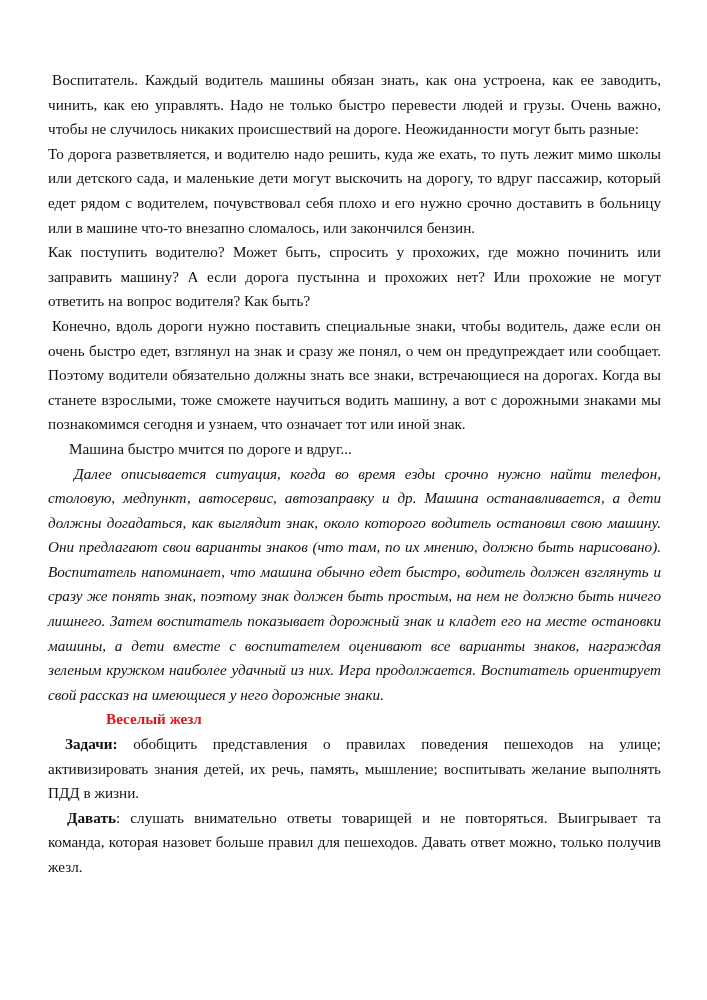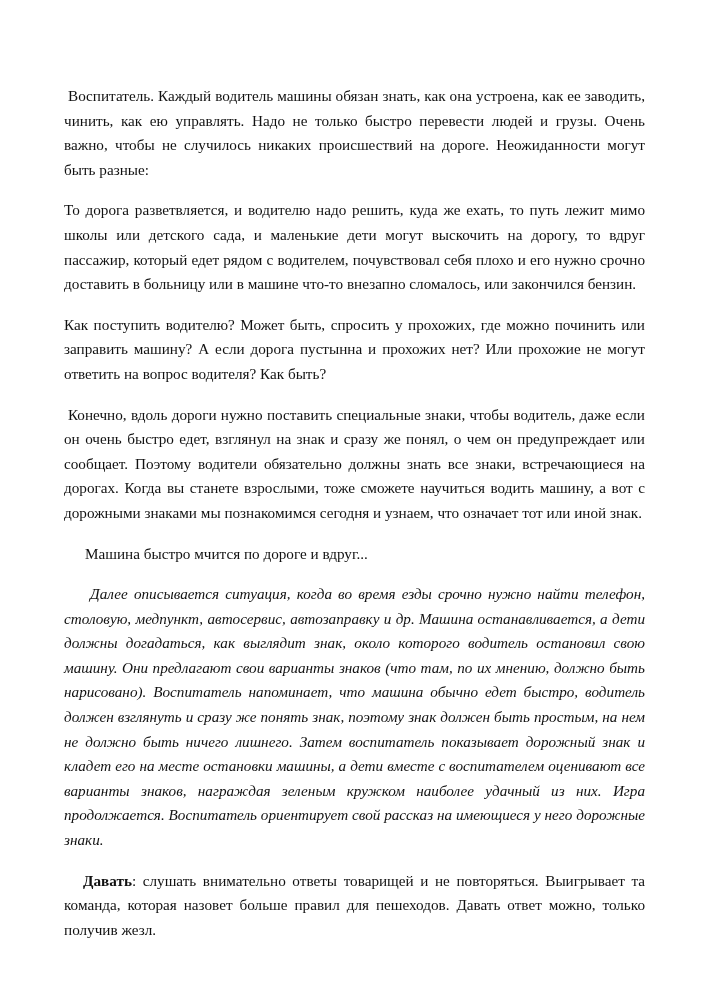--- a/index.html
+++ b/index.html
@@ -2,21 +2,21 @@
 <html><head>
   <meta charset="utf-8">
   <style>
     html, body { margin: 0; padding: 0; background: #ffffff; }
     body { width: 707px; height: 1000px; position: relative; overflow: hidden; }
     .page {
       position: absolute; left: 48px; top: 68px; width: 613px;
       font-family: "Liberation Serif", serif; font-size: 15.2px; line-height: 24.6px;
       color: #111111; text-align: justify;
     }
-    .page p { margin: 16px; }
+    .page p { margin: 0; }
     .i1 { text-indent: 4px; }
     .i2 { text-indent: 21px; }
     .i3 { text-indent: 26px; font-style: italic; }
     .i4 { text-indent: 19px; }
     .i5 { text-indent: 17px; }
     .heading {
       color: #e0161b; font-weight: bold; margin: 0; padding-left: 58px;
       margin-top: 28px; margin-bottom: 30px; text-align: left;
     }
     .b { font-weight: bold; }
@@ -25,16 +25,18 @@
 <body>
 
 <div class="page">
   <p class="i1"> Воспитатель. Каждый водитель машины обязан знать, как она устроена, как ее заводить, чинить, как ею управлять. Надо не только быстро перевести людей и грузы. Очень важно, чтобы не случилось никаких происшествий на дороге. Неожиданности могут быть разные:</p>
   <p>То дорога разветвляется, и водителю надо решить, куда же ехать, то путь лежит мимо школы или детского сада, и маленькие дети могут выскочить на дорогу, то вдруг пассажир, который едет рядом с водителем, почувствовал себя плохо и его нужно срочно доставить в больницу или в машине что-то внезапно сломалось, или закончился бензин.</p>
   <p>Как поступить водителю? Может быть, спросить у прохожих, где можно починить или заправить машину? А если дорога пустынна и прохожих нет? Или прохожие не могут ответить на вопрос водителя? Как быть?</p>
   <p class="i1">Конечно, вдоль дороги нужно поставить специальные знаки, чтобы водитель, даже если он очень быстро едет, взглянул на знак и сразу же понял, о чем он предупреждает или сообщает. Поэтому водители обязательно должны знать все знаки, встречающиеся на дорогах. Когда вы станете взрослыми, тоже сможете научиться водить машину, а вот с дорожными знаками мы познакомимся сегодня и узнаем, что означает тот или иной знак.</p>
   <p class="i2">Машина быстро мчится по дороге и вдруг...</p>
   <p class="i3">Далее описывается ситуация, когда во время езды срочно нужно найти телефон, столовую, медпункт, автосервис, автозаправку и др. Машина останавливается, а дети должны догадаться, как выглядит знак, около которого водитель остановил свою машину. Они предлагают свои варианты знаков (что там, по их мнению, должно быть нарисовано). Воспитатель напоминает, что машина обычно едет быстро, водитель должен взглянуть и сразу же понять знак, поэтому знак должен быть простым, на нем не должно быть ничего лишнего. Затем воспитатель показывает дорожный знак и кладет его на месте остановки машины, а дети вместе с воспитателем оценивают все варианты знаков, награждая  зеленым кружком наиболее удачный из них. Игра продолжается. Воспитатель ориентирует свой рассказ на имеющиеся у него дорожные знаки.</p>
 
+  <p class="heading" style="color: rgb(224, 22, 27);">Веселый жезл</p>
 
+  <p class="i5"><span class="b">Задачи:</span><span> обобщить представления о правилах поведения пешеходов на улице; активизировать знания детей, их речь, память, мышление; воспитывать желание выполнять ПДД в жизни.</span></p>
   <p class="i4"><span class="b">Давать</span><span>: слушать внимательно ответы товарищей и не повторяться. Выигрывает та команда, которая назовет больше правил для пешеходов. Давать ответ можно, только получив жезл.</span></p>
 
 </div>
 
 </body></html>

